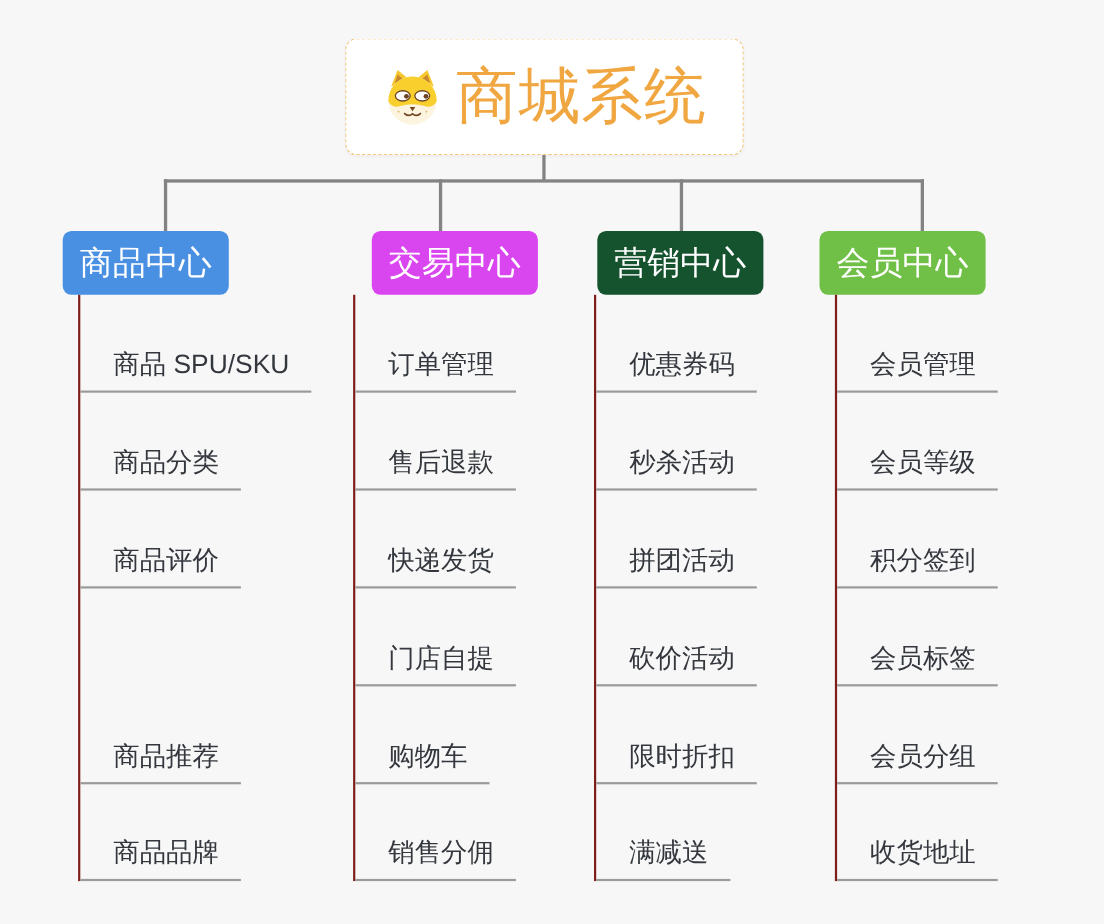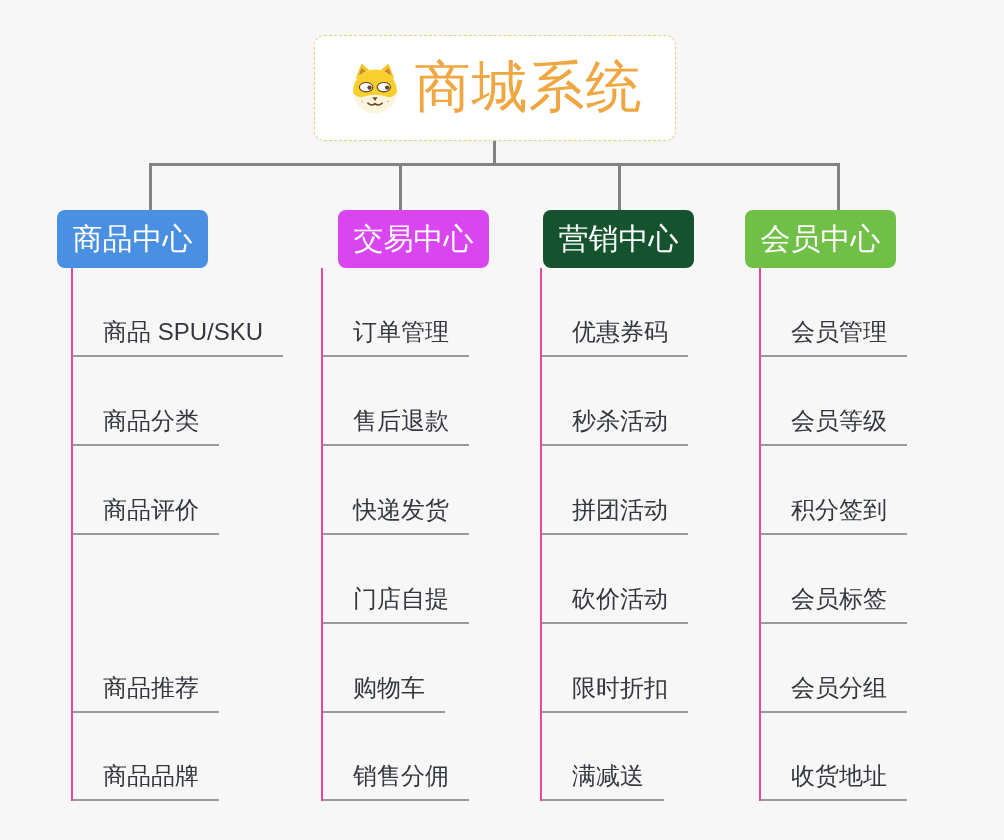--- a/index.html
+++ b/index.html
@@ -31,21 +31,21 @@
   
   .branch{
     position:absolute;top:210px;width:151px;height:58px;
     border-radius:8px;color:#ffffff;font-size:30px;
     display:flex;align-items:center;justify-content:center;
     white-space:nowrap;
   }
   
   .col{
     position:absolute;top:268px;width:235px;height:533px;
-    border-left:2px solid #ec4899;
+    border-left:2px solid #7f1d1d;
   }
   .child{
     position:absolute;left:0;
     padding:0 20px 8px 30px;
     border-bottom:2px solid #9a9a9a;
     font-size:24px;line-height:30px;color:#34383e;
     white-space:nowrap;width:max-content;
   }
   .r0{top:49px}.r1{top:138px}.r2{top:227px}.r3{top:316px}.r4{top:405px}.r5{top:493px}
 </style>

